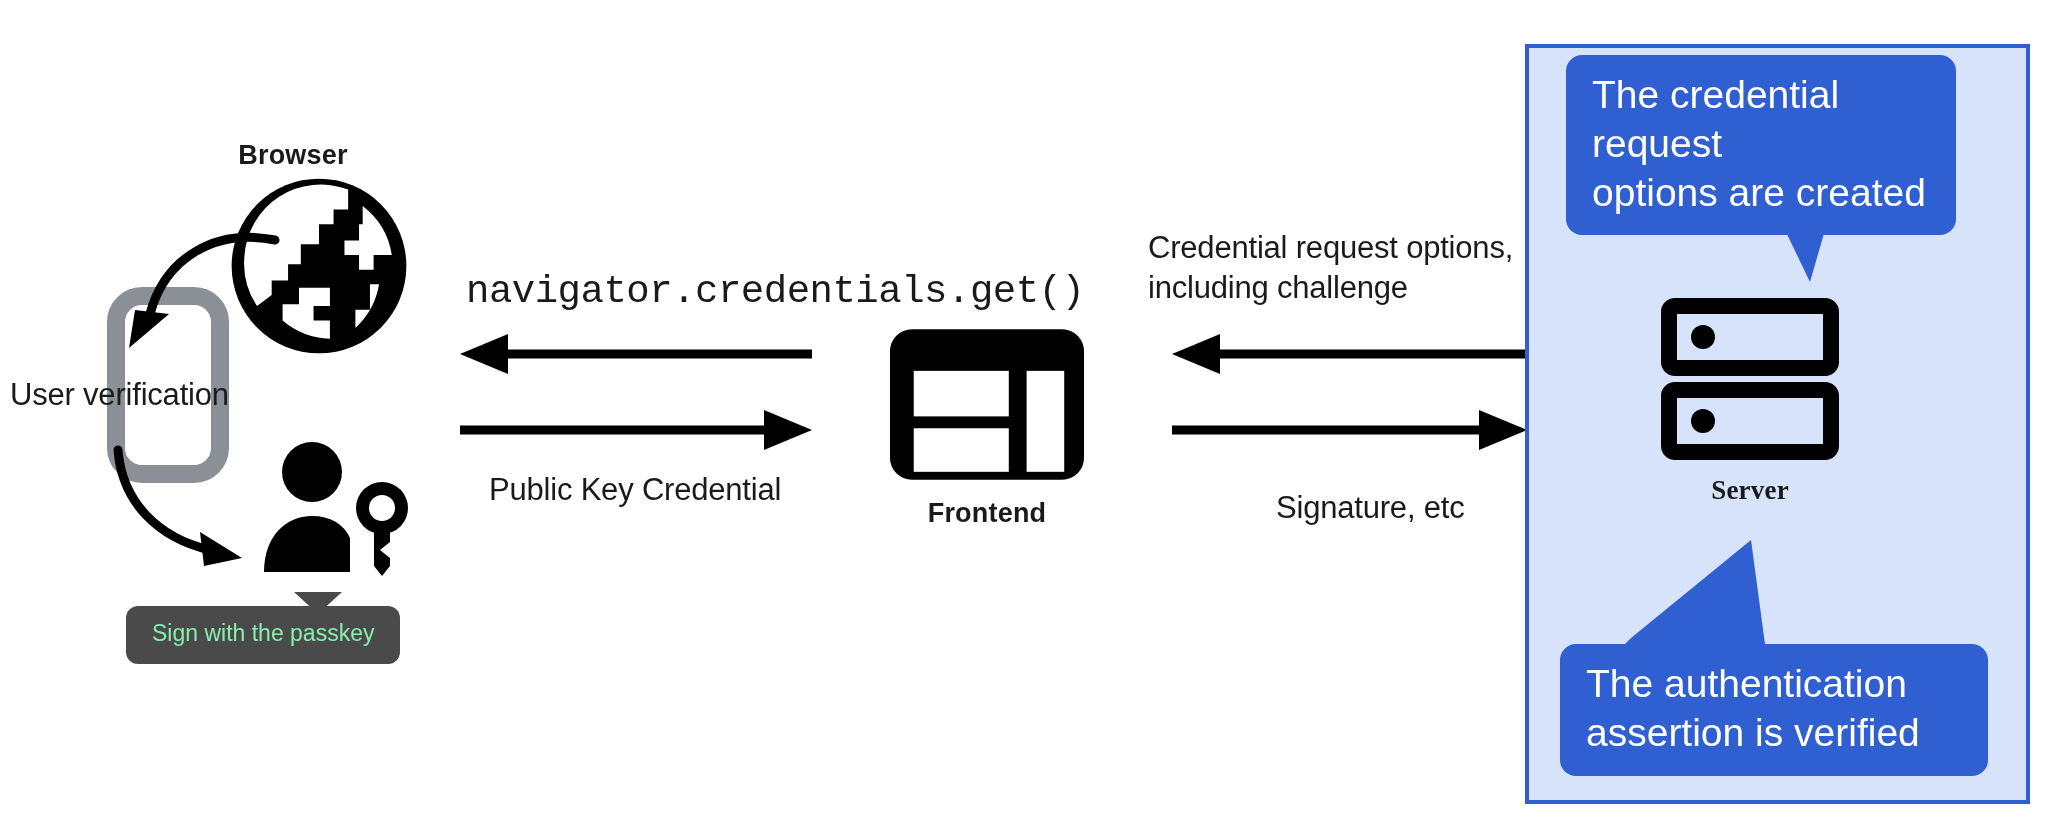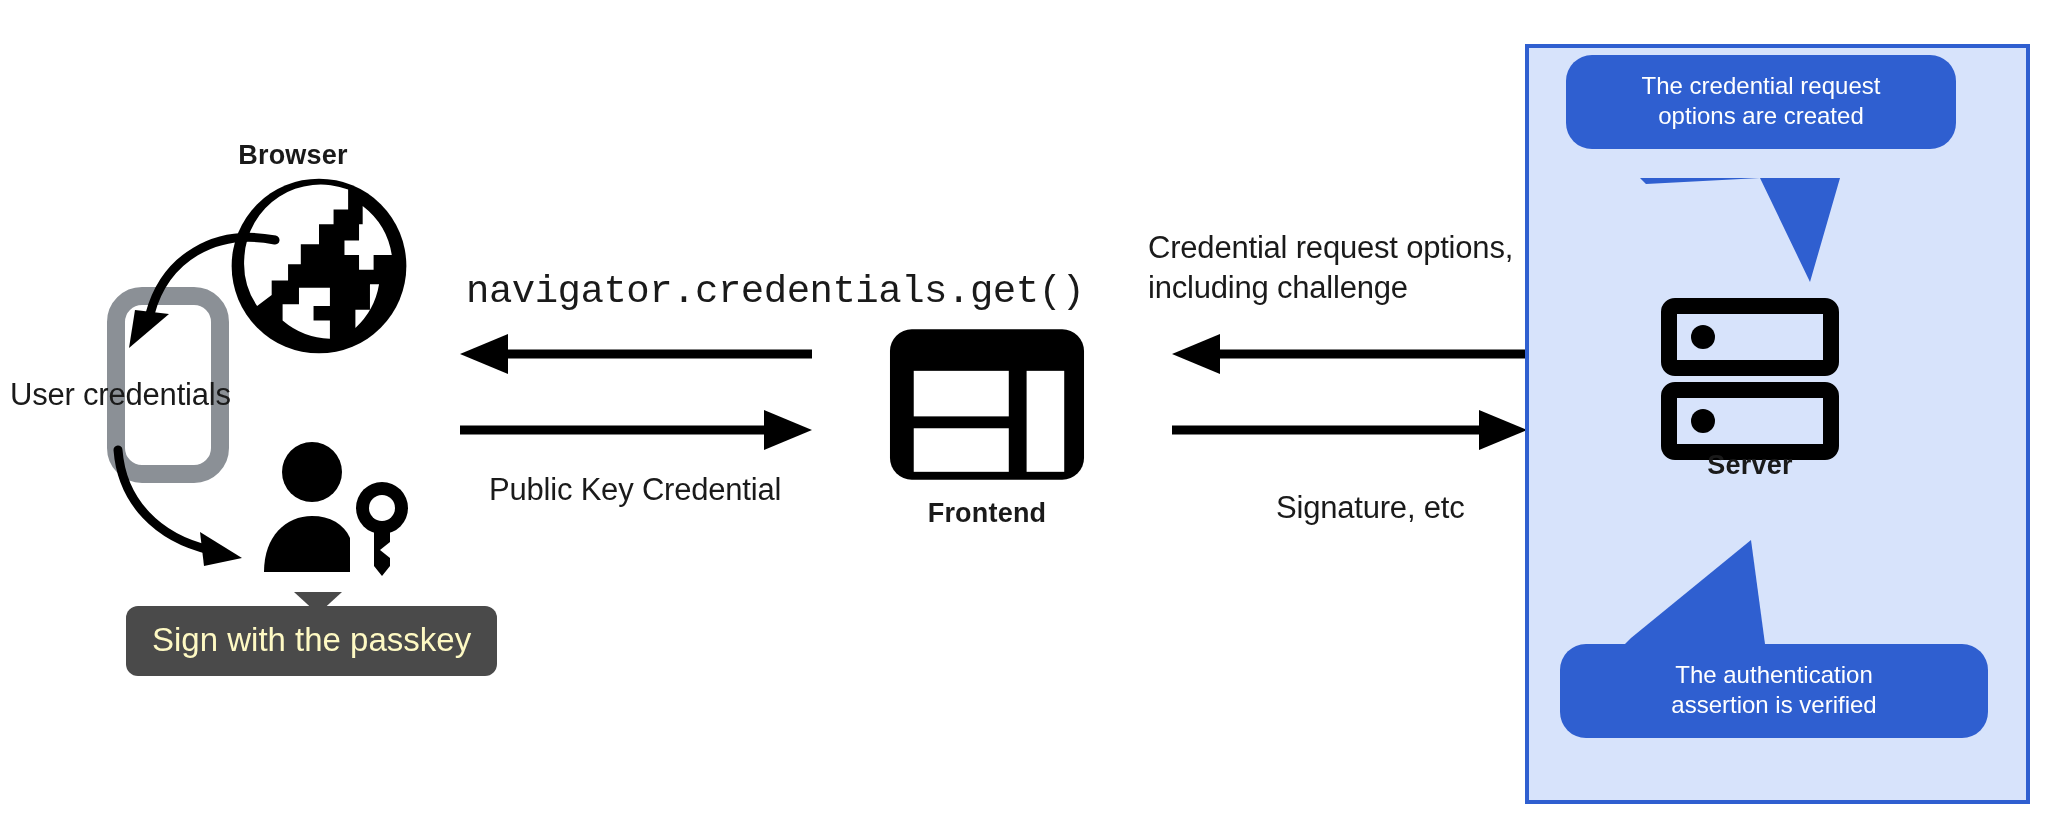--- a/index.html
+++ b/index.html
@@ -39,23 +39,23 @@
     font-size: 39px;
     letter-spacing: -0.5px;
   }
 
   
   .node-caption { text-align: center; }
 
   
   .tooltip-dark {
     background: #4a4a4a;
-    color: #fef9c3;
+    color: #86efac;
     border-radius: 12px;
-    font-size: 33px;
+    font-size: 23px;
     padding: 14px 26px 16px 26px;
     text-align: center;
     line-height: 1.2;
     white-space: nowrap;
   }
   .tooltip-dark-notch {
     width: 0; height: 0;
     border-left: 24px solid transparent;
     border-right: 24px solid transparent;
     border-bottom: 22px solid #4a4a4a;
@@ -65,25 +65,25 @@
   .server-panel {
     background: #d7e3fb;
     border: 4px solid #2f5fd0;
     box-sizing: border-box;
   }
 
   
   .bubble-blue {
     background: #2f5fd0;
     color: #ffffff;
-    border-radius: 26px;
-    font-size: 24px;
+    border-radius: 16px;
+    font-size: 39px;
     line-height: 1.25;
     padding: 16px 26px 18px 26px;
-    text-align: center;
+    text-align: left;
     white-space: pre-line;
     box-sizing: border-box;
   }
 
   svg { display: block; overflow: visible; }
 </style>
 </head>
 <body>
 
 <div id="canvas">
@@ -115,21 +115,21 @@
     </svg>
   </div>
 
   <div class="abs" style="left:100px; top:440px;">
     <svg width="170" height="140" viewBox="0 0 170 140">
       <path d="M18 10 C22 62 58 98 110 110" fill="none" stroke="#000000" stroke-width="9" stroke-linecap="round"></path>
       <polygon points="142,118 100,92 104,126" fill="#000000"></polygon>
     </svg>
   </div>
 
-  <div class="abs label" style="left:10px; top:375px;">User credentials</div>
+  <div class="abs label" style="left:10px; top:375px;">User verification</div>
 
   <div class="abs" style="left:258px; top:440px;">
     <svg width="160" height="150" viewBox="0 0 80 75">
       <circle cx="27" cy="16" r="15" fill="#000000"></circle>
       <path d="M3 66 C3 48 14 38 27 38 C36 38 43 42 46 49 L46 66 Z" fill="#000000"></path>
       <circle cx="62" cy="34" r="13" fill="#000000"></circle>
       <circle cx="62" cy="34" r="6.5" fill="#ffffff"></circle>
       <path d="M58 45 L66 45 L66 51 L61 55 L66 59 L66 63 L62 68 L58 63 Z" fill="#000000"></path>
     </svg>
   </div>
@@ -198,21 +198,21 @@
 options are created</div>
 
   <div class="abs" style="left:1661px; top:300px;">
     <svg width="178" height="158" viewBox="0 0 89 79">
       <rect x="4" y="3" width="81" height="31" rx="3" fill="none" stroke="#000000" stroke-width="8"></rect>
       <circle cx="21" cy="18.5" r="6" fill="#000000"></circle>
       <rect x="4" y="45" width="81" height="31" rx="3" fill="none" stroke="#000000" stroke-width="8"></rect>
       <circle cx="21" cy="60.5" r="6" fill="#000000"></circle>
     </svg>
   </div>
-  <div class="abs node-caption label label-bold" style="left:1661px; top:448px; width:178px;">Server</div>
+  <div class="abs node-caption label label-bold" style="left:1661px; top:473px; width:178px;font-family:Liberation Serif, serif;">Server</div>
 
   <div class="abs" style="left:1625px; top:540px;">
     <svg width="210" height="110" viewBox="0 0 210 110">
       <polygon points="126,0 140,104 0,104 6,98" fill="#2f5fd0"></polygon>
     </svg>
   </div>
 
   <div class="abs bubble-blue" style="left:1560px; top:644px; width:428px;">The authentication
 assertion is verified</div>
 

